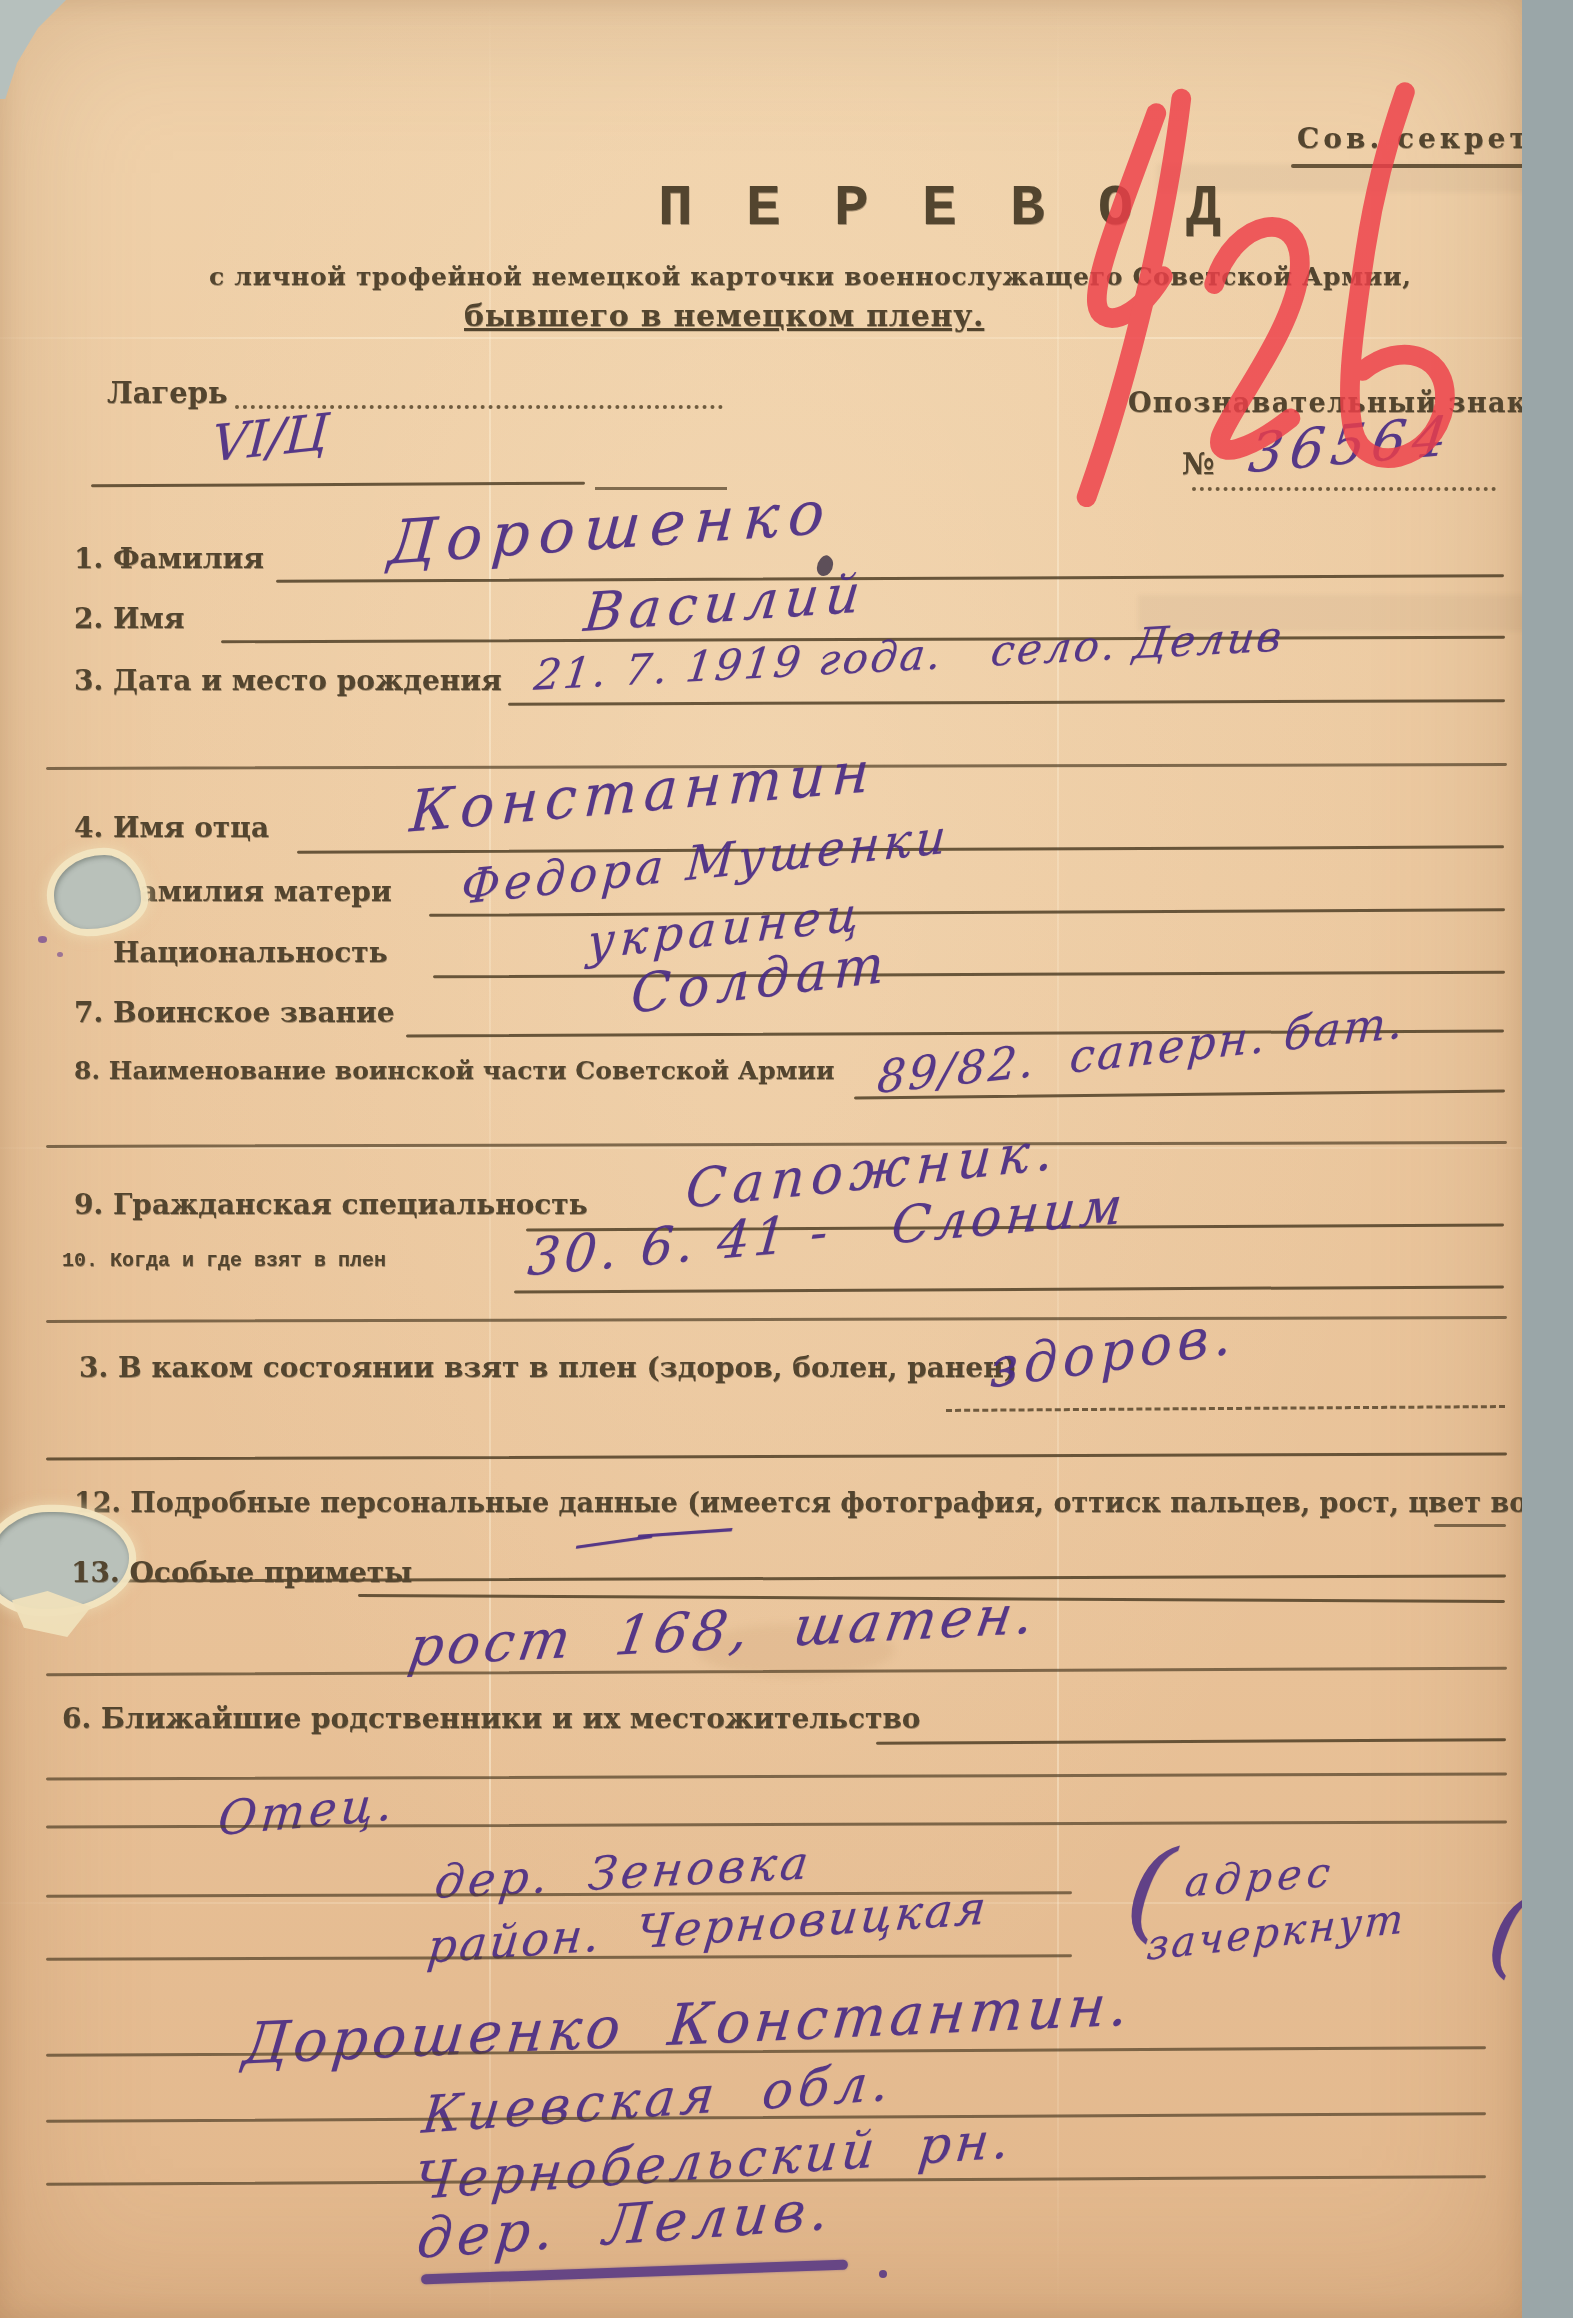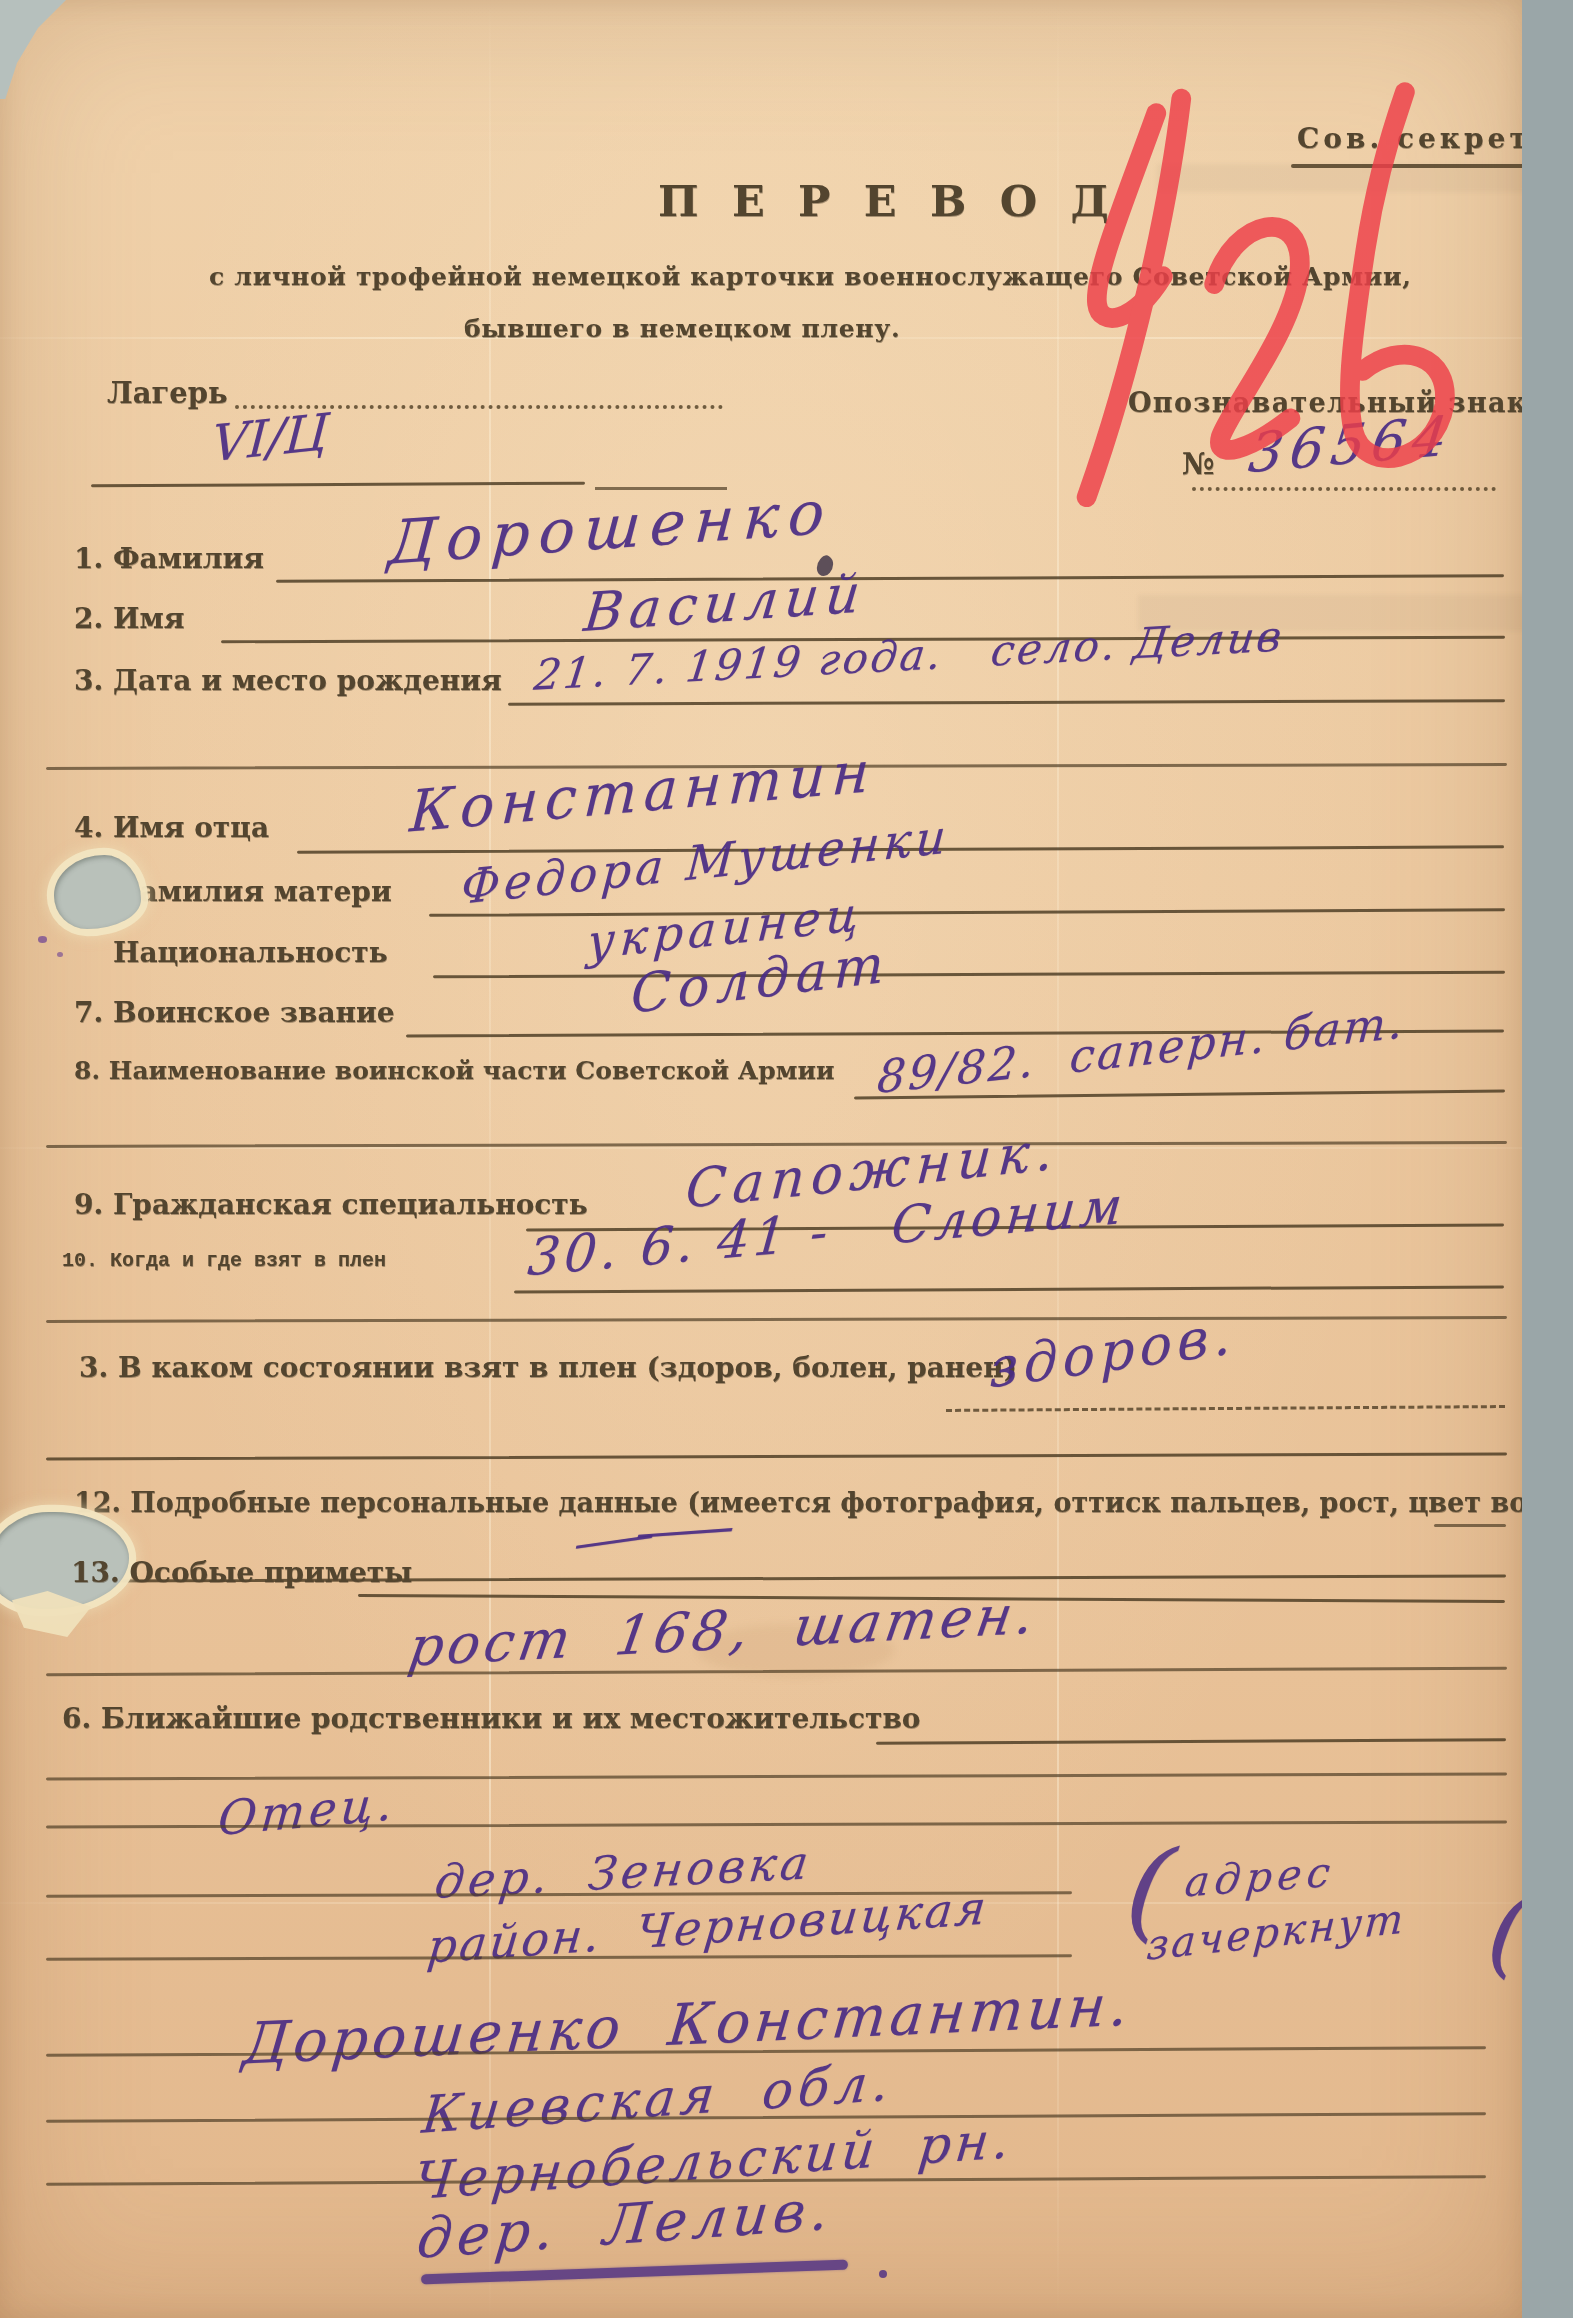--- a/index.html
+++ b/index.html
@@ -62,23 +62,23 @@
   <div class="abs ghost" style="left:1157px;top:164px;width:375px;height:28px;"></div>
   <div class="abs ghost" style="left:1138px;top:595px;width:395px;height:36px;"></div>
   <div class="abs stain" style="left:697px;top:1624px;width:197px;height:53px;background:rgba(170,120,70,.10);"></div>
 
   <div class="abs" style="left:0;top:0;width:79px;height:105px;background:#b6c0bd;
               clip-path:polygon(0 0,66px 0,38px 28px,17px 63px,5.3px 99px,0 99px);"></div>
 
   <div class="abs printed" style="left:1297px;top:122px;font-size:28px;letter-spacing:4px;">Сов. секретно</div>
   <div class="abs line" style="left:1291px;top:164px;width:253px;height:4px;"></div>
 
-  <div class="abs printed" style="left:658px;top:176px;font-size:43px;letter-spacing:9.2px;">П Е Р Е В О Д</div>
+  <div class="abs printed" style="left:658px;top:176px;font-size:58px;letter-spacing:9.2px;font-family:Liberation Mono, monospace;">П Е Р Е В О Д</div>
   <div class="abs printed" style="left:209px;top:262px;font-size:25px;letter-spacing:0.7px;">с личной трофейной немецкой карточки военнослужащего Советской Армии,</div>
-  <div class="abs printed" style="left:464px;top:314px;font-size:25px;letter-spacing:0.7px;">бывшего в немецком плену.</div>
+  <div class="abs printed" style="left:464px;top:298px;font-size:30px;letter-spacing:0.7px;text-decoration:underline;">бывшего в немецком плену.</div>
 
   <div class="abs printed" style="left:107px;top:376px;font-size:29px;">Лагерь</div>
   <div class="abs dotted" style="left:235px;top:405px;width:488px;"></div>
   <div class="abs hw" style="left:212px;top:409px;font-size:50px;transform:rotate(-6deg) skewX(-10deg);">VI/Ц</div>
   <div class="abs line" style="left:91px;top:483px;width:494px;transform:rotate(-0.3deg);"></div>
   <div class="abs thin" style="left:595px;top:487px;width:132px;"></div>
 
   <div class="abs printed" style="left:1128px;top:387px;font-size:27px;letter-spacing:1.3px;">Опознавательный знак</div>
   <div class="abs printed" style="left:1182px;top:446px;font-size:30px;">№</div>
   <div class="abs hw" style="left:1249px;top:413px;font-size:54px;letter-spacing:6.6px;transform:rotate(-5deg) skewX(-12deg);">36564</div>

